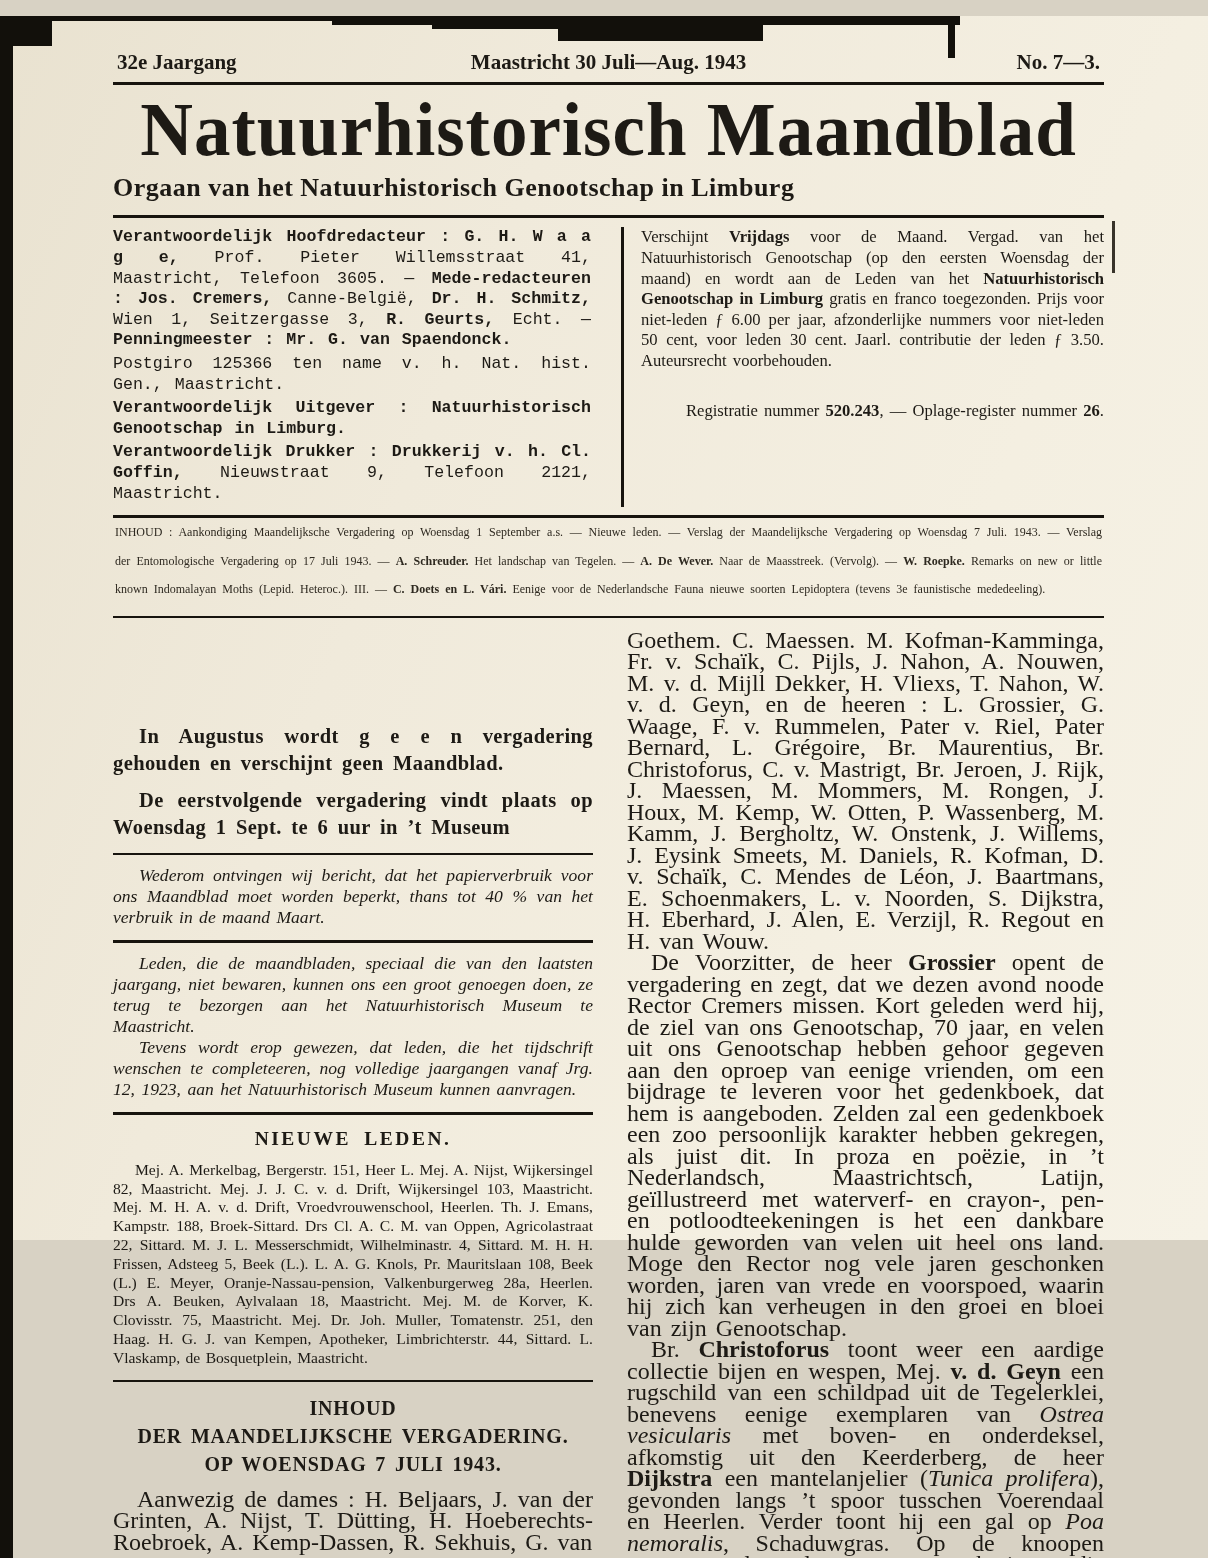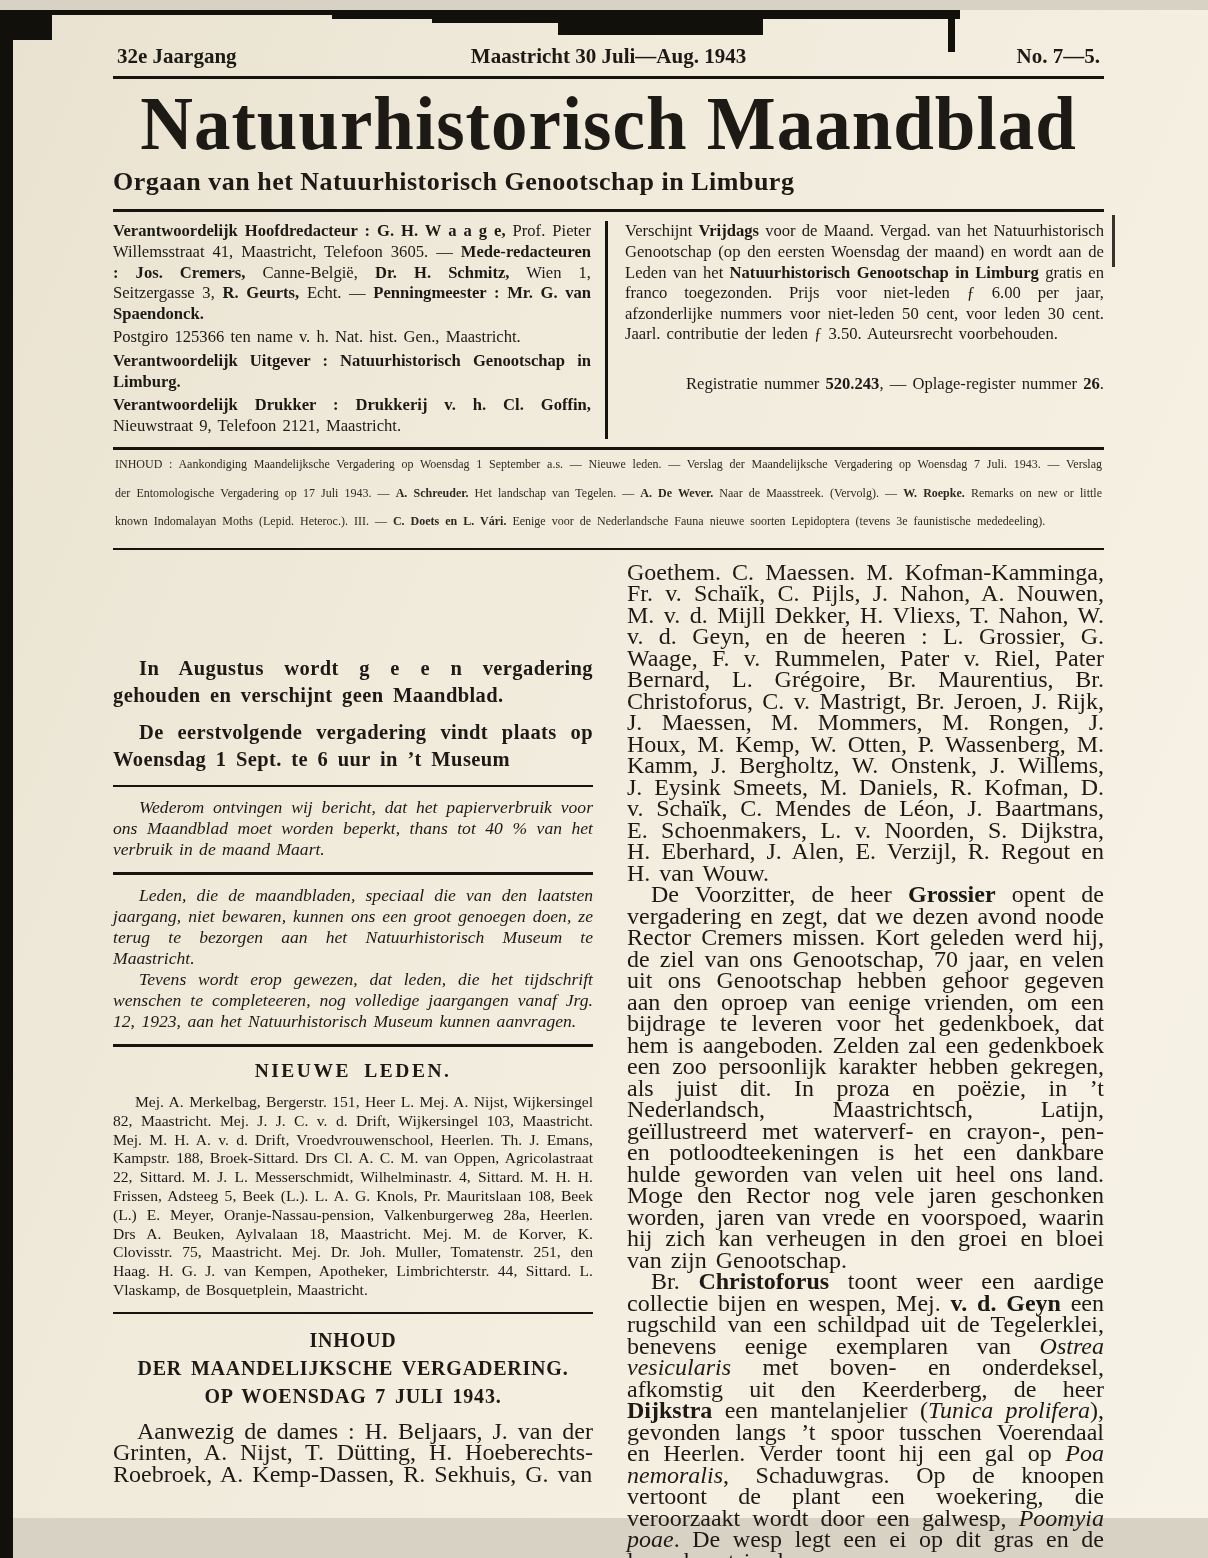--- a/index.html
+++ b/index.html
@@ -1,17 +1,17 @@
 <!DOCTYPE html>
 <html><head>
 <meta charset="utf-8">
 <style>
   html,body{margin:0;padding:0;}
   body{width:1208px;height:1558px;overflow:hidden;background:#d8d2c4;}
-  .page{position:absolute;left:0;top:10px;width:1208px;height:1508px;
+  .page{position:absolute;left:0;top:16px;width:1208px;height:1224px;
     background:linear-gradient(112deg,#e9e2d0 0%,#f0eadb 35%,#f4efe1 70%,#f6f2e6 100%);
     font-family:"Liberation Serif","DejaVu Serif",serif;color:#1d1a15;}
   
   .art{position:absolute;background:#12100b;}
   .content{position:absolute;left:113px;top:26px;width:991px;}
 
   
   .issue-header{display:flex;align-items:baseline;font-weight:bold;font-size:21px;padding:8px 4px 0 4px;}
   .issue-header .vol{flex:1;text-align:left;}
   .issue-header .dat{flex:2;text-align:center;}
@@ -19,21 +19,21 @@
   .rule{border:0;border-top:3px solid #17140e;margin:0;}
   .rule.thin{border-top-width:2px;}
   .header-rule{margin-top:7px;}
 
   
   .m-title{font-size:73px;font-weight:bold;text-align:center;line-height:1.02;margin:8px 0 0 0;
     letter-spacing:1px;white-space:nowrap;transform:scaleY(1.04);}
   .m-sub{font-size:26px;font-weight:bold;margin:6px 0 12px 0;letter-spacing:0.5px;}
 
   .imprint{display:flex;align-items:stretch;padding:9px 0 8px 0;}
-  .imprint .ileft{width:478px;padding-right:14px;}
+  .imprint .ileft{width:478px;padding-right:30px;font-family:Liberation Mono, monospace;}
   .imprint .idiv{width:3px;background:#17140e;}
   .imprint .iright{flex:1;padding-left:17px;display:flex;flex-direction:column;align-items:flex-end;}
   .imprint p{margin:0 0 3px 0;font-size:16.6px;line-height:20.6px;text-align:justify;word-spacing:2px;}
   .imprint .allbold{font-weight:bold;}
   .reg-rule{border:0;border-top:3px solid #17140e;margin:7px 0 0 0;}
   .registration{padding-top:16px;font-size:17px;word-spacing:3px;}
 
   
   .toc{font-size:12px;line-height:28.5px;text-align:justify;word-spacing:3px;color:#2e2920;
     padding:0 2px 12px 2px;margin:0;}
@@ -72,21 +72,21 @@
   <div class="art" style="left:558px;top:0;width:205px;height:25px;"></div>
   <div class="art" style="left:760px;top:0;width:200px;height:9px;"></div>
   <div class="art" style="left:948px;top:0;width:7px;height:42px;"></div>
   <div class="art" style="left:1112px;top:205px;width:3px;height:52px;background:#38332a;"></div>
 
   <div class="content">
 
     <div class="issue-header">
       <span class="vol">32e Jaargang</span>
       <span class="dat">Maastricht 30 Juli—Aug. 1943</span>
-      <span class="num">No. 7—5.</span>
+      <span class="num">No. 7—3.</span>
     </div>
     <hr class="rule header-rule">
 
     <h1 class="m-title">Natuurhistorisch Maandblad</h1>
     <div class="m-sub">Orgaan van het Natuurhistorisch Genootschap in Limburg</div>
     <hr class="rule">
 
     <div class="imprint">
       <div class="ileft">
         <p><span style="font-weight: bold;">Verantwoordelijk Hoofdredacteur : G. H. W a a g e,</span><span> Prof. Pieter Willemsstraat 41, Maastricht, Telefoon 3605. — </span><span style="font-weight: bold;">Mede-redacteuren : Jos. Cremers,</span><span> Canne-België, </span><span style="font-weight: bold;">Dr. H. Schmitz,</span><span> Wien 1, Seitzergasse 3, </span><span style="font-weight: bold;">R. Geurts,</span><span> Echt. — </span><span style="font-weight: bold;">Penningmeester : Mr. G. van Spaendonck.</span></p>

